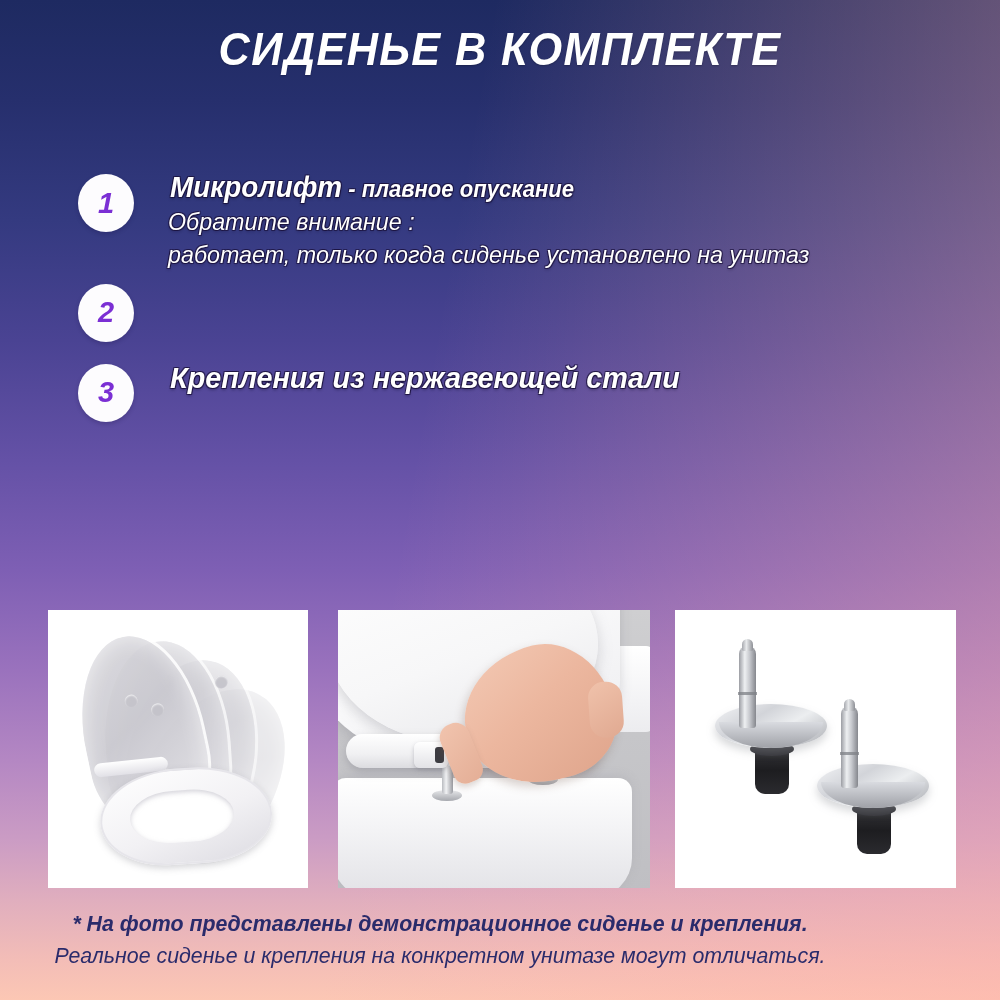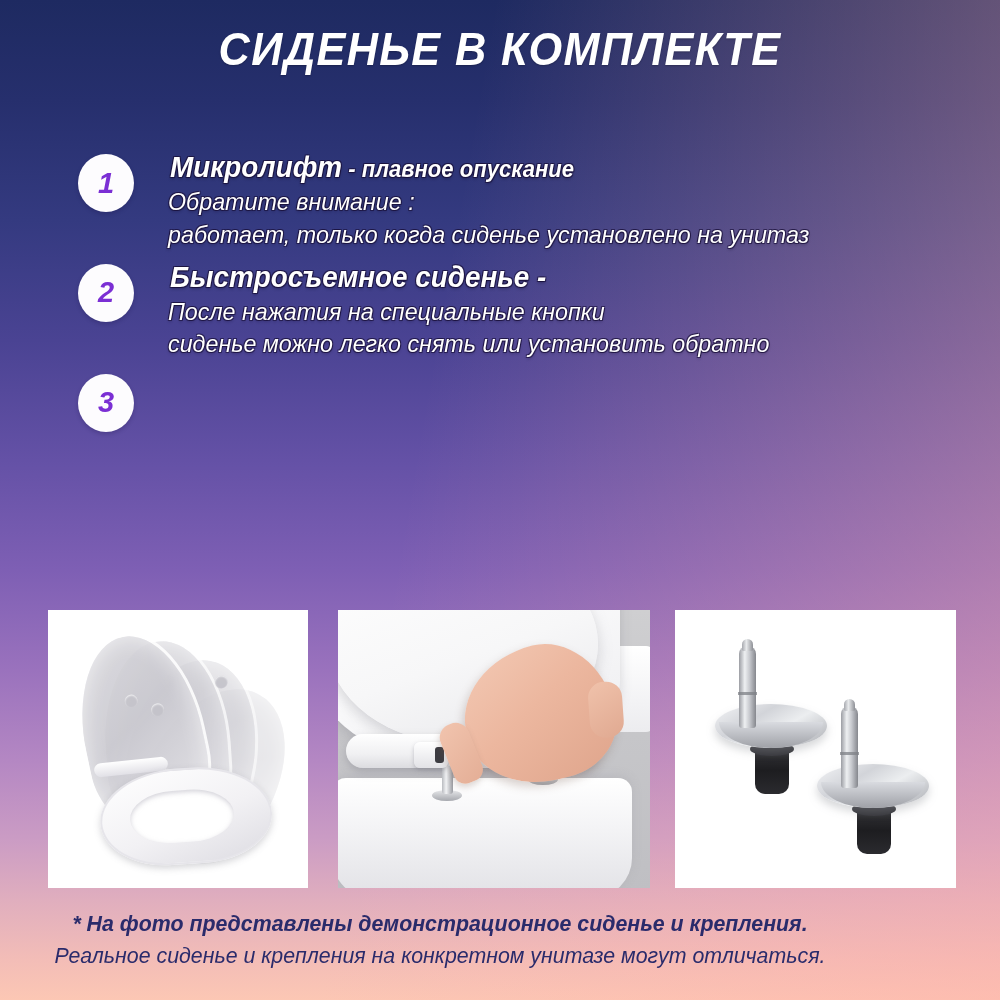--- a/index.html
+++ b/index.html
@@ -78,20 +78,21 @@
     font-size: 29px;
     font-weight: bold;
     color: #7b2fd4;
     line-height: 1;
   }
 
   .ftext {
     margin-left: 170px;
     padding-right: 34px;
     color: #ffffff;
+    margin-top: 20px;
   }
   .headline {
     font-size: 29px;
     font-weight: bold;
     line-height: 1.22;
     transform: scaleX(0.96);
     transform-origin: 0 50%;
     text-shadow:
       -1px -1px 0 rgba(25,15,55,0.65),
        1px -1px 0 rgba(25,15,55,0.65),
@@ -404,29 +405,27 @@
       <div class="badge">1</div>
       <div class="ftext">
         <div class="headline"><span>Микролифт</span><span class="sub"> - плавное опускание</span></div>
         <div class="line">Обратите внимание :</div>
         <div class="line">работает, только когда сиденье установлено на унитаз</div>
       </div>
     </div>
 
     <div class="feature f2">
       <div class="badge">2</div>
-      <div class="ftext">
-        <div class="headline"><span>Быстросъемное сиденье -</span><span class="sub"></span></div>
-        <div class="line">После нажатия на специальные кнопки</div>
-        <div class="line">сиденье можно легко снять или установить обратно</div>
-      </div>
     </div>
 
     <div class="feature f3">
       <div class="badge">3</div>
+      <div class="ftext">
+        <div class="headline"><span>Крепления из нержавеющей стали</span></div>
+      </div>
     </div>
 
   </div>
 
   <div class="photos">
 
     <div class="photo p1">
       <div class="ph-inner">
         <div class="seat-ghost sg4"></div>
         <div class="seat-ghost sg3"></div>

